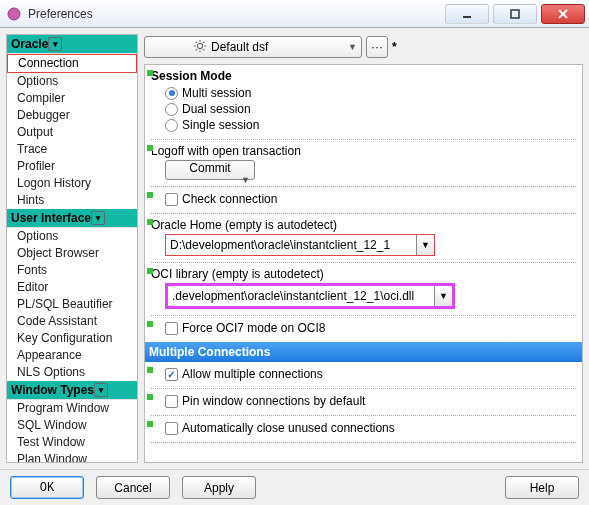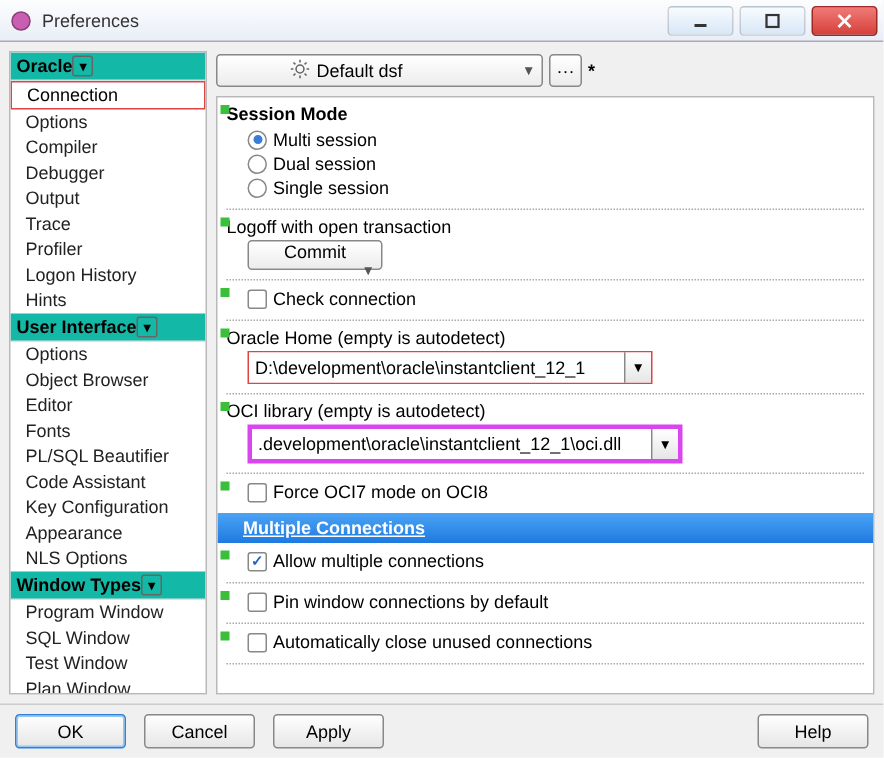--- a/index.html
+++ b/index.html
@@ -38,25 +38,25 @@
   .chk.checked::after { content:'✓'; font-size:10px; color:#2266c0; font-weight:bold; }
   
   .textbox { height: 20px; border: 1px solid #888; background: #fff; display:flex; align-items:center; padding: 0 4px; margin-left: 14px; }
   .combo.small { height: 20px; width: 90px; margin-left: 14px; flex-direction: column; }
   .dropbtn { width: 18px; height: 20px; border: 1px solid #888; border-left: none; background: linear-gradient(#fff,#e6e6e6); display:flex; align-items:center; justify-content:center; font-size:9px; }
   .field-row { display:flex; align-items: stretch; margin-left:14px; }
   .field-row .textbox { margin-left: 0; flex: 1; }
   
   .hr { border-top: 1px dotted #aaa; margin: 4px 0; }
   
-  .section-header { background: linear-gradient(#4ba3f5,#1f7ae0); color:#fff; font-weight:bold; padding: 3px 17px; margin: 4px -6px; text-decoration: underline; }
+  .section-header { background: linear-gradient(#4ba3f5,#1f7ae0); color:#fff; font-weight:bold; padding: 3px 4px; margin: 4px -6px; }
   
   .footer { height: 36px; display: flex; align-items: center; padding: 0 10px; gap: 12px; background: #f0f0f0; border-top: 1px solid #ccc; }
   .btn { height: 23px; min-width: 74px; padding: 0 12px; border: 1px solid #888; border-radius: 3px; background: linear-gradient(#fff,#e6e6e6); font-size: 12px; }
-  .btn.primary { border: 1px solid #2f82d6; box-shadow: 0 0 0 1px #97c6f3 inset; }
+  .btn.primary { border: 1px solid #2f82d6; box-shadow: 0 0 0 1px #97c6f3 inset; font-family: Liberation Mono, monospace; }
   .footer .spacer { flex: 1; }
   
   ::-webkit-scrollbar { width: 16px; }
   ::-webkit-scrollbar-track { background: #f0f0f0; }
   ::-webkit-scrollbar-thumb { background: #c8c8c8; border: 1px solid #aaa; border-radius: 2px; }
 </style>
 </head>
 <body>
 
 <div class="titlebar">
@@ -98,22 +98,22 @@
     <div class="item">Trace</div>
     <div class="item">Profiler</div>
     <div class="item">Logon History</div>
     <div class="item">Hints</div>
     <div class="cat">
         <span>User Interface</span>
         <span class="expbtn">▾</span>
       </div>
     <div class="item">Options</div>
     <div class="item">Object Browser</div>
+    <div class="item">Fonts</div>
     <div class="item">Editor</div>
-    <div class="item">Fonts</div>
     <div class="item">PL/SQL Beautifier</div>
     <div class="item">Code Assistant</div>
     <div class="item">Key Configuration</div>
     <div class="item">Appearance</div>
     <div class="item">NLS Options</div>
     <div class="cat">
         <span>Window Types</span>
         <span class="expbtn">▾</span>
       </div>
     <div class="item">Program Window</div>

